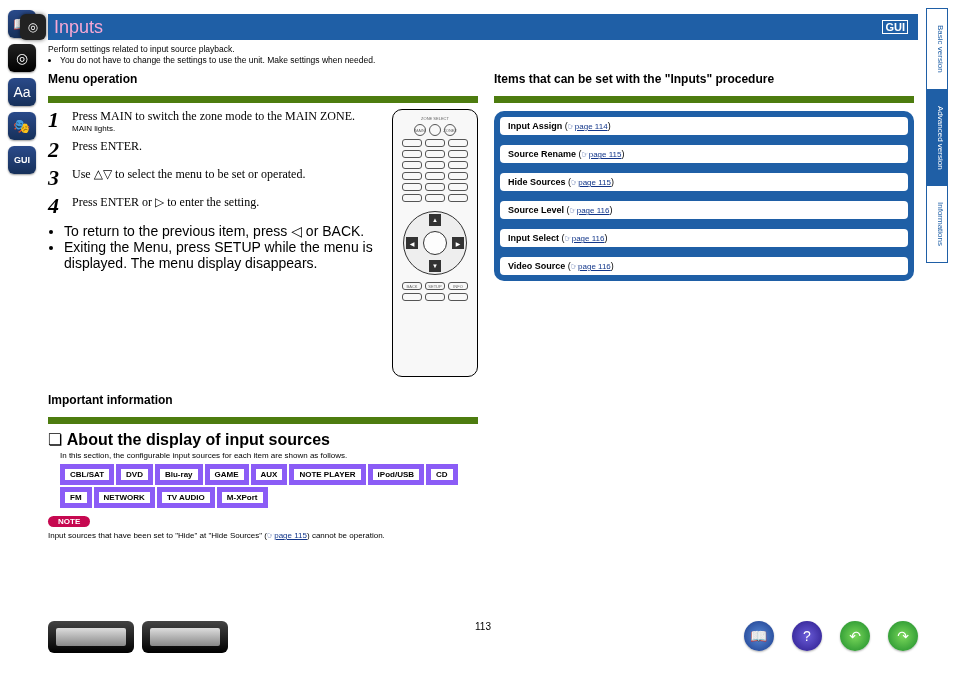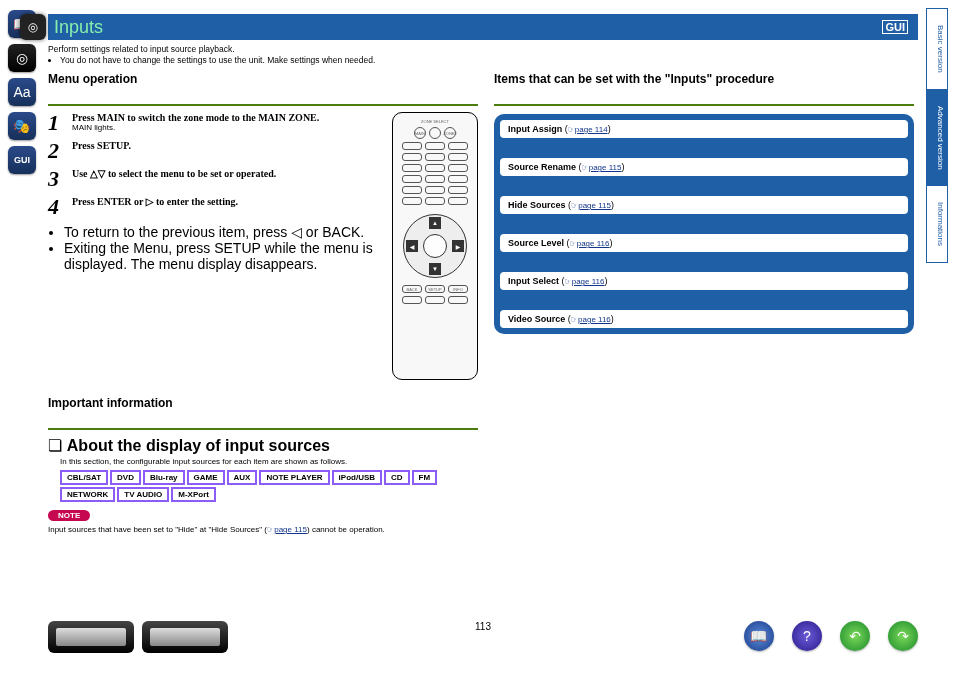--- a/index.html
+++ b/index.html
@@ -1,54 +1,54 @@
 <!DOCTYPE html>
 <html><head>
 <meta charset="utf-8">
 <style>
 *{box-sizing:border-box;margin:0;padding:0}
 body{width:954px;height:675px;font-family:Arial,Helvetica,sans-serif;font-size:9px;color:#000;position:relative;background:#fff}
 .left-rail{position:absolute;left:8px;top:10px;width:30px;display:flex;flex-direction:column;gap:6px}
 .rail-ic{width:28px;height:28px;border-radius:6px;display:flex;align-items:center;justify-content:center;font-size:14px;color:#fff;background:linear-gradient(#2a4a8a,#16305a);box-shadow:0 1px 2px rgba(0,0,0,.4)}
 .title-bar{position:absolute;left:48px;right:36px;top:14px;height:26px;background:#1f5fa6;display:flex;align-items:center;padding:0 10px}
 .title-bar .ti-icon{width:26px;height:26px;background:#222;border-radius:6px;margin-right:8px;margin-left:-38px;display:flex;align-items:center;justify-content:center;color:#fff;font-size:12px;box-shadow:0 0 4px rgba(0,0,0,.6)}
-.title-txt{color:#86efac;font-size:18px;font-weight:400}
+.title-txt{color:#f9a8d4;font-size:18px;font-weight:400}
 .gui-badge{margin-left:auto;color:#fff;font-size:11px;font-weight:700;border:1px solid #fff;padding:0 2px}
 .content{position:absolute;left:48px;right:40px;top:44px}
 .intro{font-size:8.5px;line-height:1.3;margin-bottom:6px}
 .intro ul{list-style:disc;margin-left:12px}
 .two-col{display:flex;gap:16px}
 .lcol{width:430px}
 .rcol{flex:1}
-.sec-h{font-size:12px;font-weight:700;border-bottom:2px solid #4d7c0f;padding-bottom:18px;margin-bottom:6px}
+.sec-h{font-size:12px;font-weight:700;border-bottom:7px solid #4d7c0f;padding-bottom:10px;margin-bottom:6px}
 .menu-op{display:flex;gap:8px}
 .steps{flex:1}
 .step{display:flex;gap:6px;margin-bottom:6px}
 .step-num{font:italic 700 22px 'Times New Roman',serif;line-height:1;width:18px}
 .step-body{font-size:9px;flex:1}
-.step-body .mline{font-weight:700;font-family:'Times New Roman',serif;font-size:10px}
+.step-body .mline{font-weight:400;font-family:'Times New Roman',serif;font-size:12px}
 .step-body .sline{font-size:8px;font-weight:400}
 .notes-sm{font-size:14px;margin-top:4px;padding-left:8px}
 .notes-sm li{list-style:disc;margin-left:8px}
 .remote{width:86px;height:268px;border:1px solid #000;border-radius:10px;background:#f8f8f8;display:flex;flex-direction:column;align-items:center;padding:6px 4px;gap:3px}
 .remote .rrow{display:flex;gap:3px;justify-content:center;width:100%}
 .remote .circ{width:12px;height:12px;border:.5px solid #555;border-radius:50%;font-size:4px;display:flex;align-items:center;justify-content:center;color:#666}
 .remote .pill{width:20px;height:8px;border:.5px solid #555;border-radius:3px;font-size:4px;display:flex;align-items:center;justify-content:center;color:#666}
 .remote .dpad{width:64px;height:64px;border:1px solid #333;border-radius:50%;position:relative;margin-top:6px;background:#eee}
 .remote .dpad::before{content:'';position:absolute;top:50%;left:50%;width:22px;height:22px;background:#fdfdfd;border:1px solid #333;border-radius:50%;transform:translate(-50%,-50%)}
 .remote .dbtn{position:absolute;width:12px;height:12px;background:#333;display:flex;align-items:center;justify-content:center;color:#fff;font-size:6px}
 .important{margin-top:16px}
 .sub-h{font-size:16px;font-weight:700;margin:6px 0 2px}
 .sub-h::before{content:'❏ ';font-weight:400}
 .src-row{display:flex;flex-wrap:wrap;gap:2px;margin:4px 0 4px 12px}
-.src-chip{border:2px solid #8b5cf6;padding:1px 5px;font-size:8px;font-weight:700}
+.src-chip{border:5px solid #8b5cf6;padding:1px 5px;font-size:8px;font-weight:700}
 .note-pill{background:#c60850;color:#fff;font-size:8px;font-weight:700;border-radius:8px;padding:1px 10px;display:inline-block;margin:4px 0}
 .rcol .sec-h{margin-bottom:8px}
 .item-box{border:3px solid #1f5fa6;border-radius:10px;padding:3px;background:#1f5fa6}
-.item-row{background:#fff;border-radius:4px;padding:4px 8px;margin-bottom:20px;font-size:9px}
+.item-row{background:#fff;border-radius:4px;padding:4px 8px;margin-bottom:10px;font-size:9px}
 .item-row:last-child{margin-bottom:0}
 .item-row b{font-weight:700}
 .plink{color:#12368a;text-decoration:underline;font-size:8px}
 .pref{color:#12368a;font-size:8px}
 .right-tabs{position:absolute;right:6px;top:8px;width:22px;display:flex;flex-direction:column}
 .tab{writing-mode:vertical-rl;font-size:8px;padding:16px 2px;text-align:center;border:1px solid #1f5fa6;margin-bottom:-1px}
 .tab.t1{color:#1f5fa6;background:#fff}
 .tab.t2{color:#fff;background:#1f5fa6}
 .tab.t3{color:#1f5fa6;background:#fff}
 .footer{position:absolute;left:48px;right:36px;bottom:18px;height:36px;display:flex;}
@@ -95,21 +95,21 @@
           <div class="step">
             <div class="step-num">1</div>
             <div class="step-body">
                 <div class="mline">Press MAIN to switch the zone mode to the MAIN ZONE.</div>
                 <div class="sline">MAIN lights.</div>
               </div>
           </div>
           <div class="step">
             <div class="step-num">2</div>
             <div class="step-body">
-                <div class="mline">Press SETUP.</div>
+                <div class="mline">Press ENTER.</div>
               </div>
           </div>
           <div class="step">
             <div class="step-num">3</div>
             <div class="step-body">
                 <div class="mline">Use △▽ to select the menu to be set or operated.</div>
               </div>
           </div>
           <div class="step">
             <div class="step-num">4</div>

